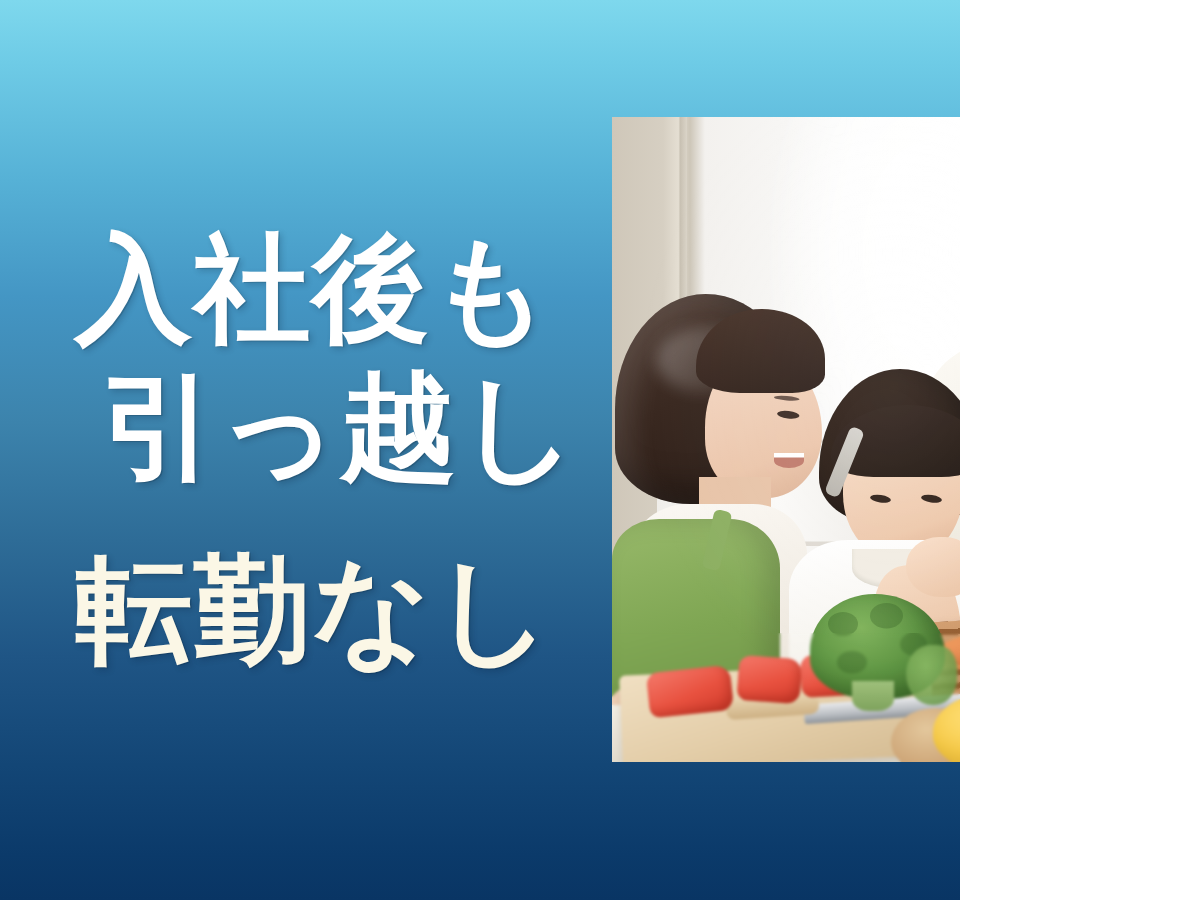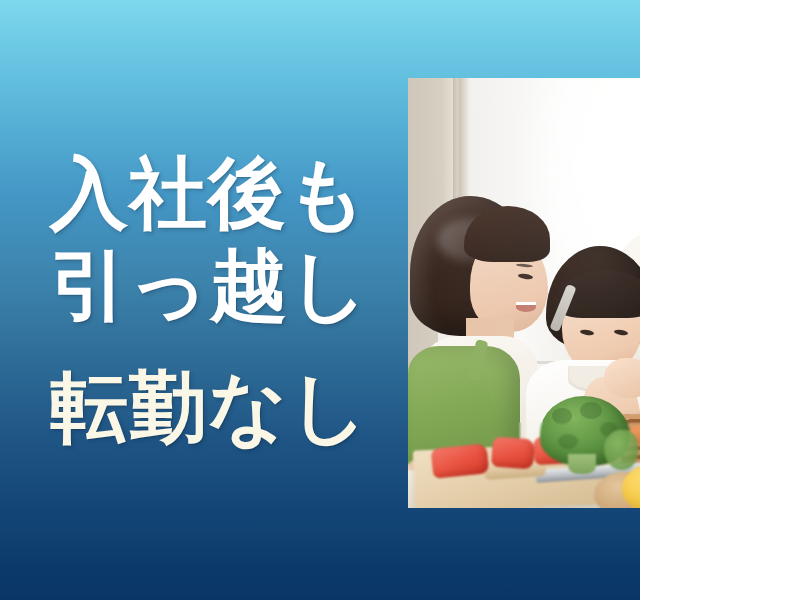--- a/index.html
+++ b/index.html
@@ -622,21 +622,21 @@
     pointer-events: none;
   }
 </style>
 </head>
 <body>
 
 <div id="banner">
 
   <div class="headline">
     <div class="hline l1" style="color: rgb(255, 255, 255);">入社後も</div>
-    <div class="hline l2" style="color: rgb(255, 255, 255);">引っ越し</div>
+    <div class="hline l2" style="color: rgb(255, 255, 255); margin-left: 17px;">引っ越し</div>
     <div class="hline accent" style="color: rgb(251, 247, 230);">転勤なし</div>
   </div>
 
   <div class="photo-frame">
     <div class="photo-inner">
 
       <div class="bg-wall"></div>
       <div class="bg-glow"></div>
       <div class="wall-trim"></div>
       <div class="fridge"></div>

